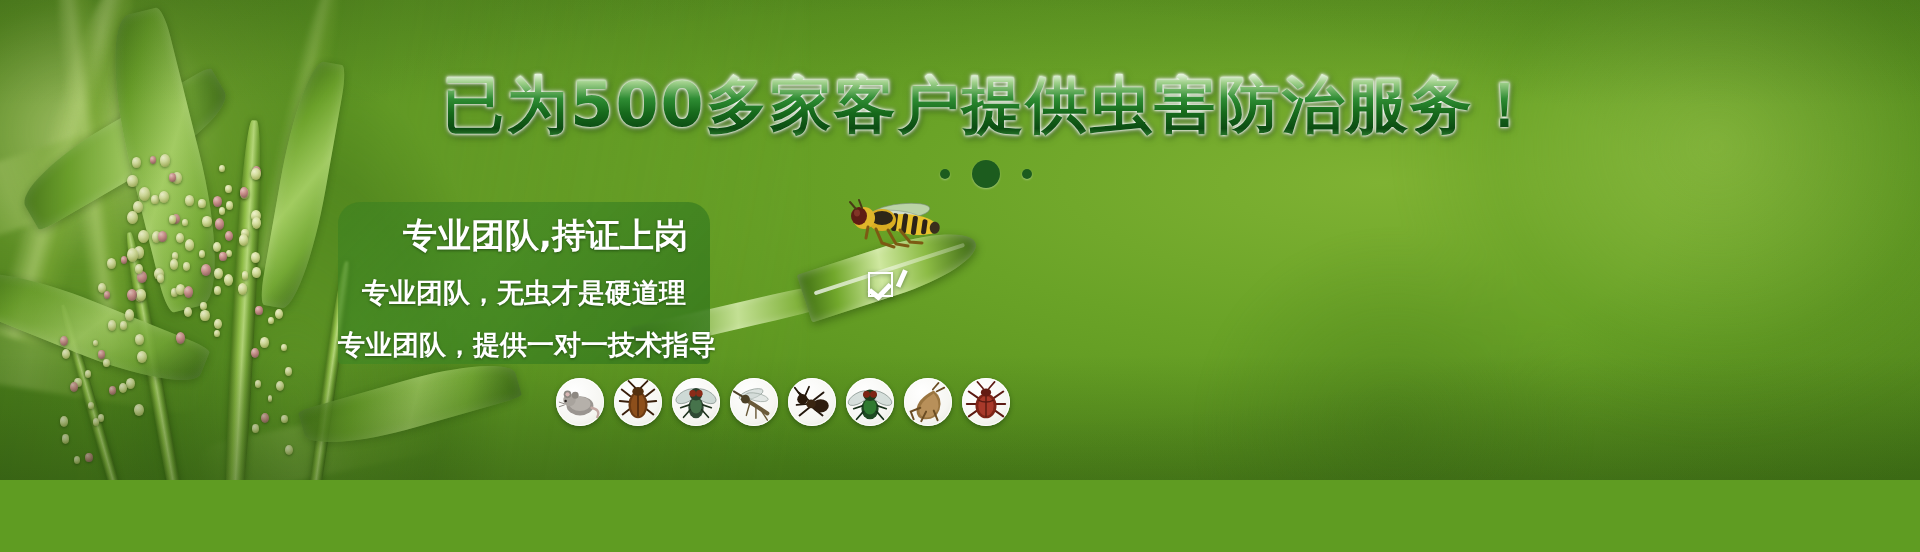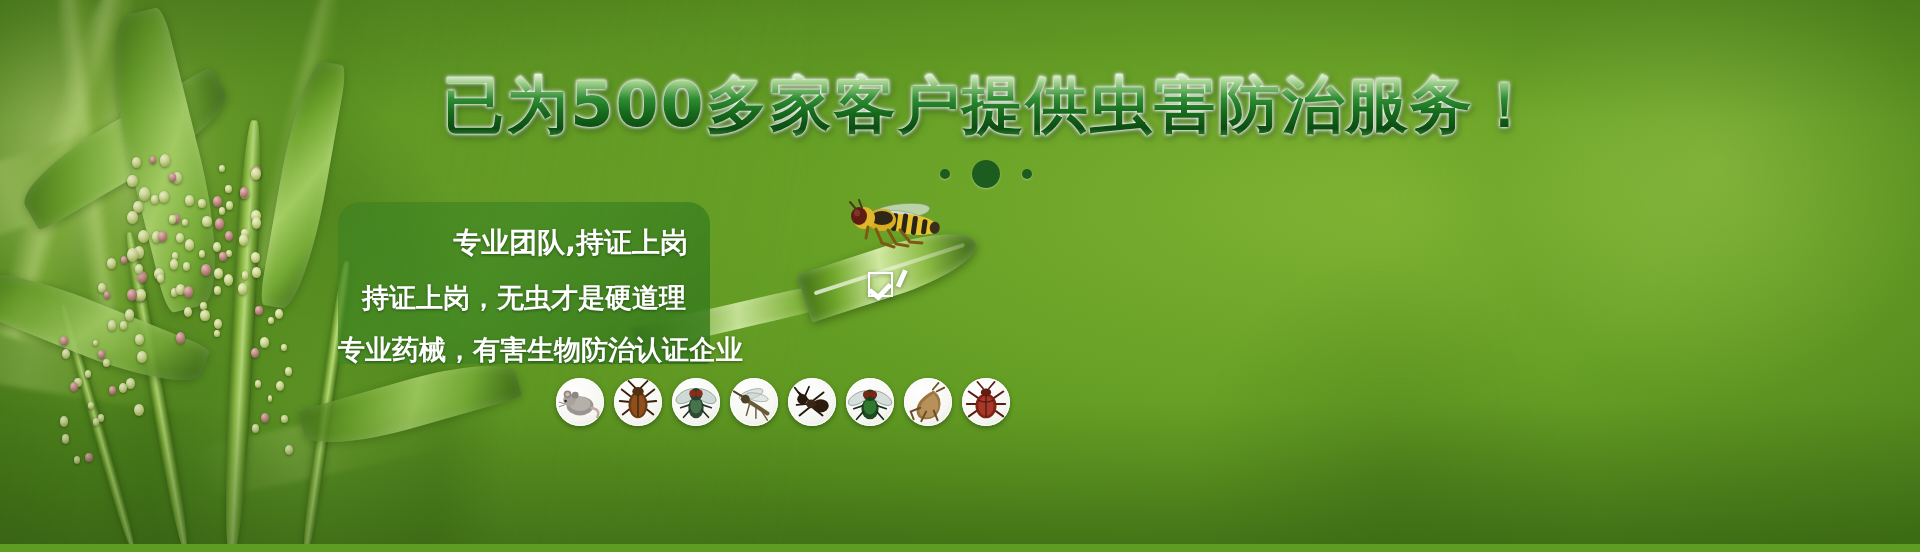--- a/index.html
+++ b/index.html
@@ -3,21 +3,21 @@
 <meta charset="utf-8">
 <style>
   * { margin:0; padding:0; box-sizing:border-box; }
   html,body { width:1920px; height:552px; overflow:hidden; }
   body {
     font-family:"Liberation Sans","DejaVu Sans",sans-serif;
     background:#5f9c22;
   }
   #banner {
     position:relative;
-    width:1920px; height:544px;
+    width:1920px; height:480px;
     overflow:hidden;
   }
 
   
   .bg-base {
     position:absolute; inset:0;
     background:
       radial-gradient(ellipse 55% 70% at 72% 38%, #7fb233 0%, #6aa327 45%, #568f1d 100%),
       linear-gradient(115deg,#4e8c1c 0%,#74ae2d 30%,#86bb3a 55%,#5d9a22 80%,#3f7a16 100%);
   }
@@ -172,21 +172,21 @@
     backdrop-filter:blur(1px);
   }
   #feature-box .fl {
     color:#ffffff;
     font-family:"DejaVu Sans","Liberation Sans",sans-serif;
     font-weight:bold;
     text-shadow:0 1px 3px rgba(15,45,8,.6);
     white-space:nowrap;
     line-height:1;
   }
-  #feature-box .fl1 { font-size:28px; text-align:right; padding-right:22px; margin-top:13px; }
+  #feature-box .fl1 { font-size:34px; text-align:right; padding-right:22px; margin-top:2px; }
   #feature-box .fl2 { font-size:27px; text-align:center; margin-top:27px; letter-spacing:0px; }
   #feature-box .fl3 { font-size:27px; text-align:center; margin-top:25px; letter-spacing:0px; }
 
   
   #checklist {
     position:absolute; left:868px; top:272px; width:520px;
   }
   #checklist .ci {
     display:flex; align-items:center; gap:13px;
     margin-bottom:24px;
@@ -427,22 +427,22 @@
   </div>
 
   <div id="dots">
     <span class="d d1"></span>
     <span class="d d2"></span>
     <span class="d d3"></span>
   </div>
 
   <div id="feature-box">
     <div class="fl fl1">专业团队,持证上岗</div>
-    <div class="fl fl2">持证上岗，无虫才是硬道理</div>
-    <div class="fl fl3">专业药械，有害生物防治认证企业</div>
+    <div class="fl fl2">专业团队，无虫才是硬道理</div>
+    <div class="fl fl3">专业团队，提供一对一技术指导</div>
   </div>
 
   <div id="checklist">
     <div class="ci">
       <span class="cbox"></span>
     </div>
   </div>
 
   <div id="pests">
 

